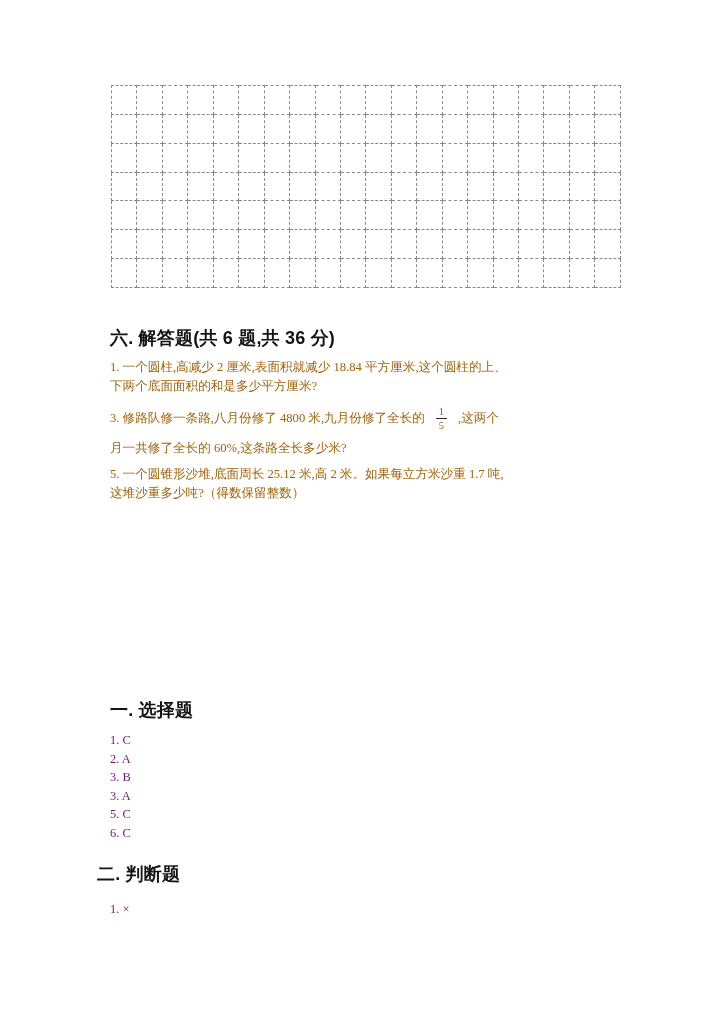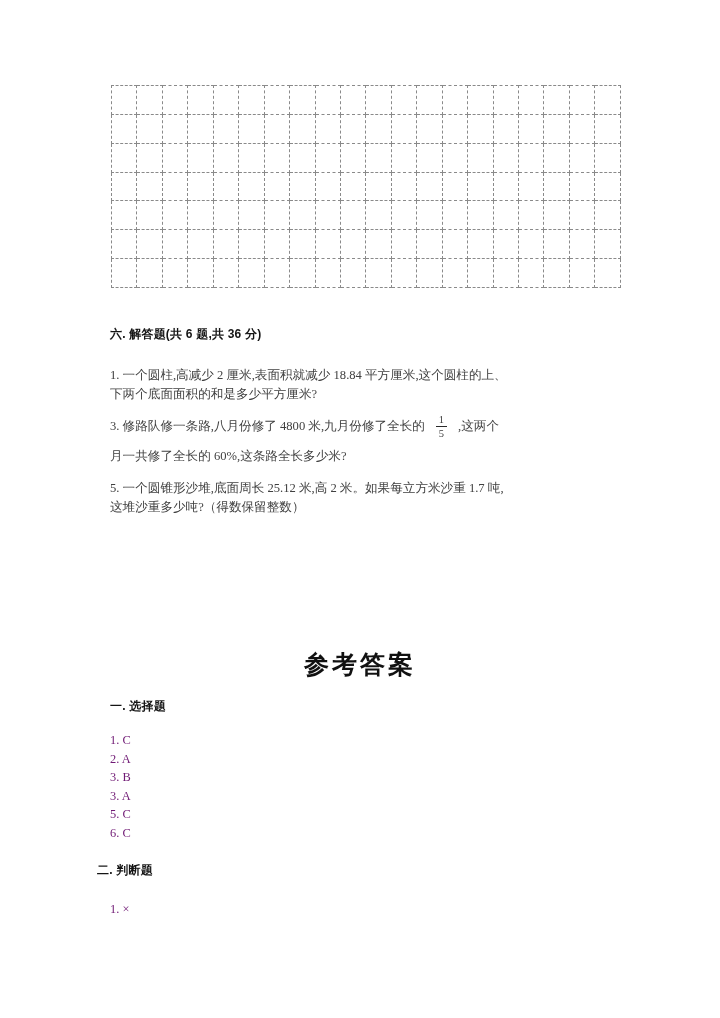--- a/index.html
+++ b/index.html
@@ -40,38 +40,38 @@
     border: 1px dashed #8a8a8a;
     padding: 0;
     background: #fff;
   }
 
   
   .section-heading {
     position: absolute;
     font-family: "Liberation Sans", "DejaVu Sans", sans-serif;
     font-weight: bold;
-    font-size: 12px;
+    font-size: 18px;
     color: #141414;
     letter-spacing: .2px;
     white-space: nowrap;
   }
 
   
   .questions {
     position: absolute;
     left: 110px;
     top: 358px;
     width: 514px;
   }
   .q {
     font-size: 12.6px;
     line-height: 19px;
-    color: #404040;
-    margin: 8px 0 2px 0;
+    color: #a16207;
+    margin: 0 0 2px 0;
     text-align: left;
   }
   .q.spaced-top { margin-top: 7px; }
   .q.with-frac { line-height: 30px; }
 
   
   .frac {
     display: inline-block;
     vertical-align: middle;
     text-align: center;
@@ -296,21 +296,20 @@
 
 
     <p class="q">
       <span>5. 一个圆锥形沙堆,底面周长 25.12 米,高 2 米。如果每立方米沙重 1.7 吨,</span><br>
       <span>这堆沙重多少吨?（得数保留整数）</span>
     </p>
 
 
   </div>
 
-  <div class="answers-title">参考答案</div>
 
   <div class="section-heading" style="left:110px; top:698px;">一. 选择题</div>
 
   <div class="answer-list" style="top:731px;">
     <div>1. C</div>
     <div>2. A</div>
     <div>3. B</div>
     <div>3. A</div>
     <div>5. C</div>
     <div>6. C</div>

